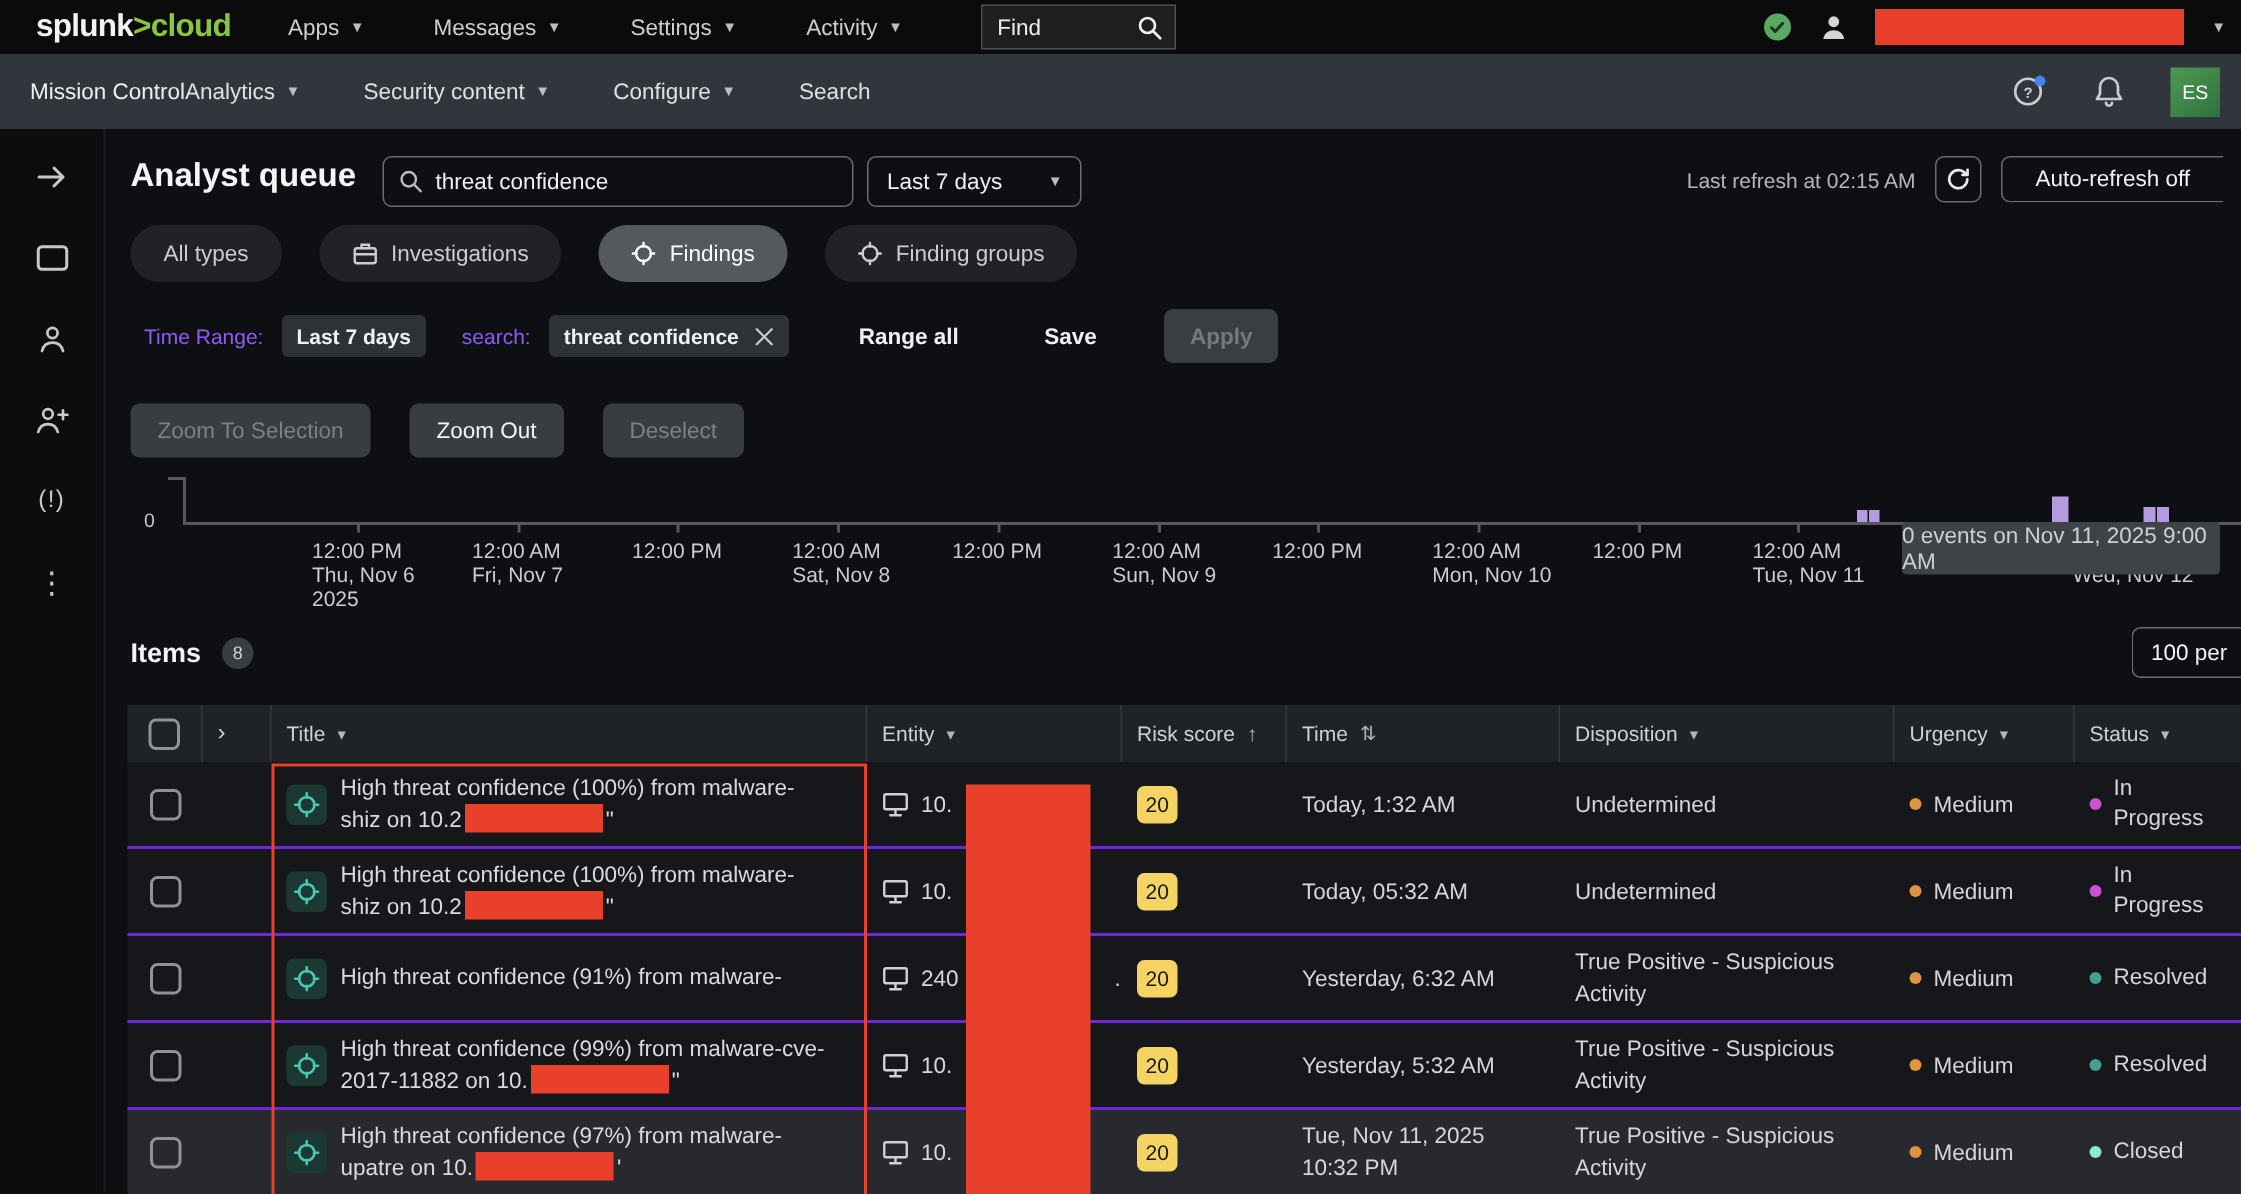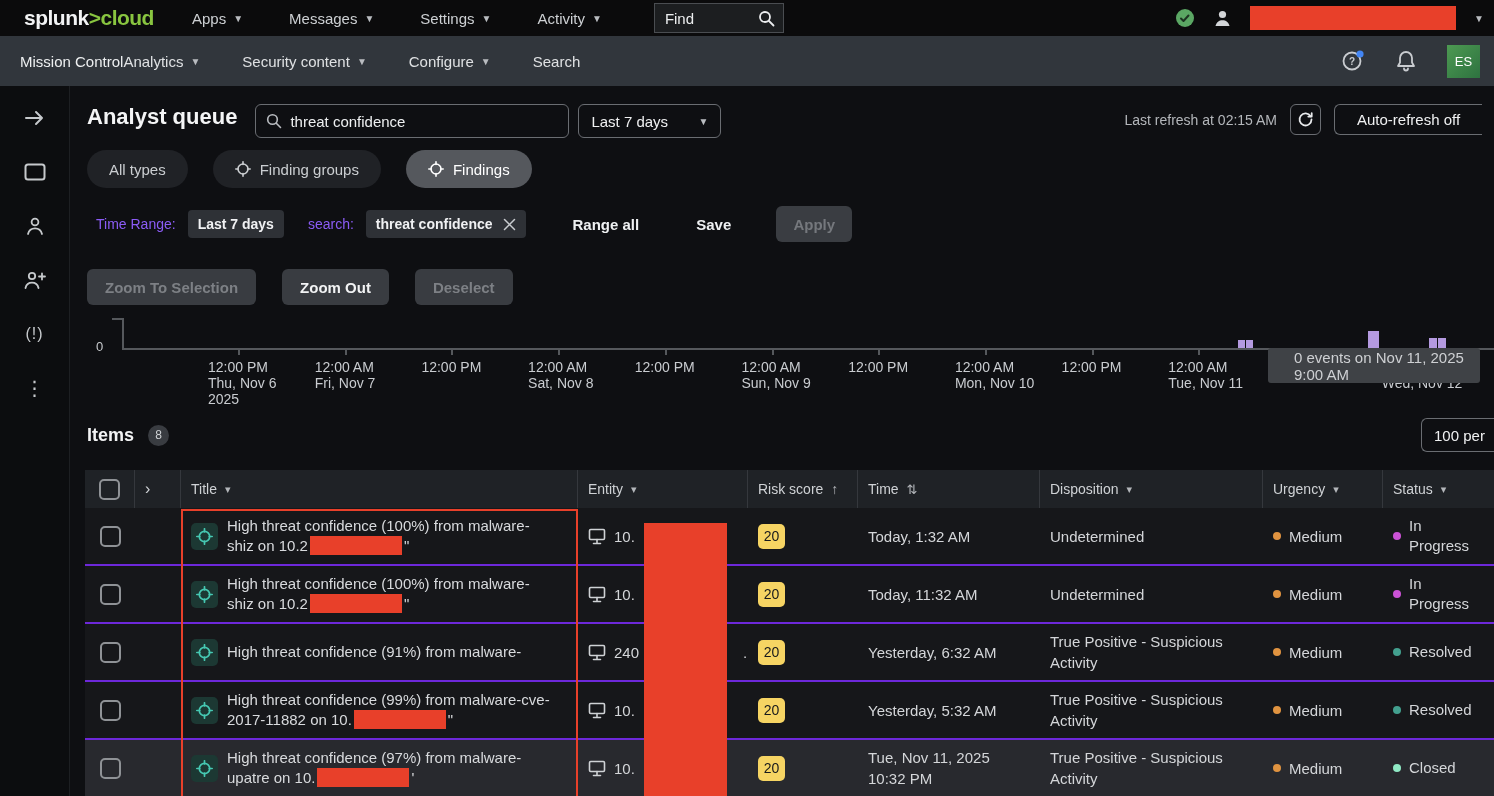--- a/index.html
+++ b/index.html
@@ -60,34 +60,34 @@
   .flabel { color:#8b5cf6; margin-right:12px; }
   .fchip { background:#2e3136; border-radius:4px; height:28px; display:flex; align-items:center; gap:10px;
     padding:0 10px; color:#f0f1f3; font-weight:bold; font-size:14px; }
   .flink { color:#eef0f2; font-weight:bold; font-size:15px; margin-left:47px; cursor:pointer; }
   .apply-btn { margin-left:45px; width:76px; height:36px; background:#3a3d42; border:none; border-radius:6px;
     color:#75787d; font-size:15px; font-weight:bold; }
 
   
   .zoomrow { display:flex; gap:26px; margin:27px 0 0 17px; }
   .zbtn { height:36px; background:#393c41; border:none; border-radius:6px; padding:0 18px;
-    font-size:15px; font-weight:bold; color:#f2f3f4; }
+    font-size:15px; font-weight:normal; color:#f2f3f4; }
   .zbtn.disabled { color:#7d8085; }
 
   
   .chart { position:relative; height:103px; margin-top:10px; }
   .yaxis-line { position:absolute; left:52px; top:3px; width:2px; height:31px; background:#55585c; }
   .yaxis-tick { position:absolute; left:42px; top:3px; width:10px; height:2px; background:#55585c; }
   .ylab { position:absolute; left:26px; top:24px; font-size:13px; color:#c6c9cc; }
   .xaxis { position:absolute; left:52px; right:0; top:33px; height:2px; background:#55585c; }
   .xtick { position:absolute; top:34px; width:2px; height:6px; background:#55585c; }
   .xlab { position:absolute; top:44px; font-size:14px; color:#c9ccd0; line-height:16px; white-space:nowrap; }
   .bar { position:absolute; background:#b49ae0; }
   .tooltip { position:absolute; left:1198px; top:33px; width:212px; height:35px; background:#3f4246; border-radius:3px;
-    display:flex; align-items:center; justify-content:center; font-size:15px; color:#ced0d3; z-index:5;padding-left:26px; }
+    display:flex; align-items:center; justify-content:center; font-size:15px; color:#ced0d3; z-index:5; }
 
   
   .itemsrow { display:flex; align-items:center; margin:0 0 0 17px; height:34px; position:relative; }
   .items-title { font-size:18px; font-weight:bold; color:#f2f3f4; }
   .count-badge { width:21px; height:21px; border-radius:50%; background:#393c41; color:#cfd2d5;
     font-size:12px; display:flex; align-items:center; justify-content:center; margin-left:14px; }
   .pagesize { position:absolute; left:1334px; top:0; width:120px; height:34px; border:1px solid #6a6d72;
     border-radius:6px 0 0 6px; border-right:none; display:flex; align-items:center; padding:0 12px;
     font-size:15px; color:#f0f1f2; white-space:nowrap; overflow:hidden; }
 
@@ -270,35 +270,44 @@
         <span class="autorefresh">Auto-refresh off</span>
       </div>
     </div>
 
     <div class="chips" id="chips">
         <div class="chip">
           <span>All types</span>
         </div>
         <div class="chip">
           <span>
-            <svg width="16" height="16" viewBox="0 0 16 16">
-              <circle cx="8" cy="8" r="5" fill="none" stroke="currentColor" stroke-width="1.6"></circle>
-              <path d="M8 0.8v2.6M8 12.6v2.6M0.8 8h2.6M12.6 8h2.6" stroke="currentColor" stroke-width="1.6" stroke-linecap="round"></path>
+            <svg width="17" height="16" viewBox="0 0 17 16">
+              <rect x="1.5" y="4.5" width="14" height="10" rx="1.5" fill="none" stroke="currentColor" stroke-width="1.6"></rect>
+              <path d="M6 4.5V2.2h5v2.3M1.5 8.5h14" fill="none" stroke="currentColor" stroke-width="1.6"></path>
             </svg>
           </span>
-          <span>Finding groups</span>
+          <span>Investigations</span>
         </div>
         <div class="chip selected">
           <span>
             <svg width="16" height="16" viewBox="0 0 16 16">
               <circle cx="8" cy="8" r="5" fill="none" stroke="currentColor" stroke-width="1.6"></circle>
               <path d="M8 0.8v2.6M8 12.6v2.6M0.8 8h2.6M12.6 8h2.6" stroke="currentColor" stroke-width="1.6" stroke-linecap="round"></path>
             </svg>
           </span>
           <span>Findings</span>
+        </div>
+        <div class="chip">
+          <span>
+            <svg width="16" height="16" viewBox="0 0 16 16">
+              <circle cx="8" cy="8" r="5" fill="none" stroke="currentColor" stroke-width="1.6"></circle>
+              <path d="M8 0.8v2.6M8 12.6v2.6M0.8 8h2.6M12.6 8h2.6" stroke="currentColor" stroke-width="1.6" stroke-linecap="round"></path>
+            </svg>
+          </span>
+          <span>Finding groups</span>
         </div>
       </div>
 
     <div class="fbar">
       <span class="flabel">Time Range:</span>
       <span class="fchip">Last 7 days</span>
       <span class="flabel" style="margin-left:24px;">search:</span>
       <span class="fchip">
         <span>threat confidence</span>
         <svg width="13" height="13" viewBox="0 0 13 13">
@@ -496,21 +505,21 @@
                   <path d="M9 11.5v3M5.5 15.5h7" stroke="#cfd2d5" stroke-width="1.6" stroke-linecap="round"></path>
                 </svg>
       </span>
       <span>10.</span>
       <span class="egap"></span>
       <span></span>
     </div>
     <div class="cell c-risk">
               <span class="risk-badge">20</span>
             </div>
-    <div class="cell c-time">Today, 11:32 AM</div>
+    <div class="cell c-time">Today, 05:32 AM</div>
     <div class="cell c-disp">Undetermined</div>
     <div class="cell c-urg">
               <span class="dot"></span>
               <span>Medium</span>
             </div>
     <div class="cell c-status">
               <span class="dot sdot" style="background: rgb(203, 82, 214);"></span>
               <span class="stext">In Progress</span>
             </div>
   </div>

